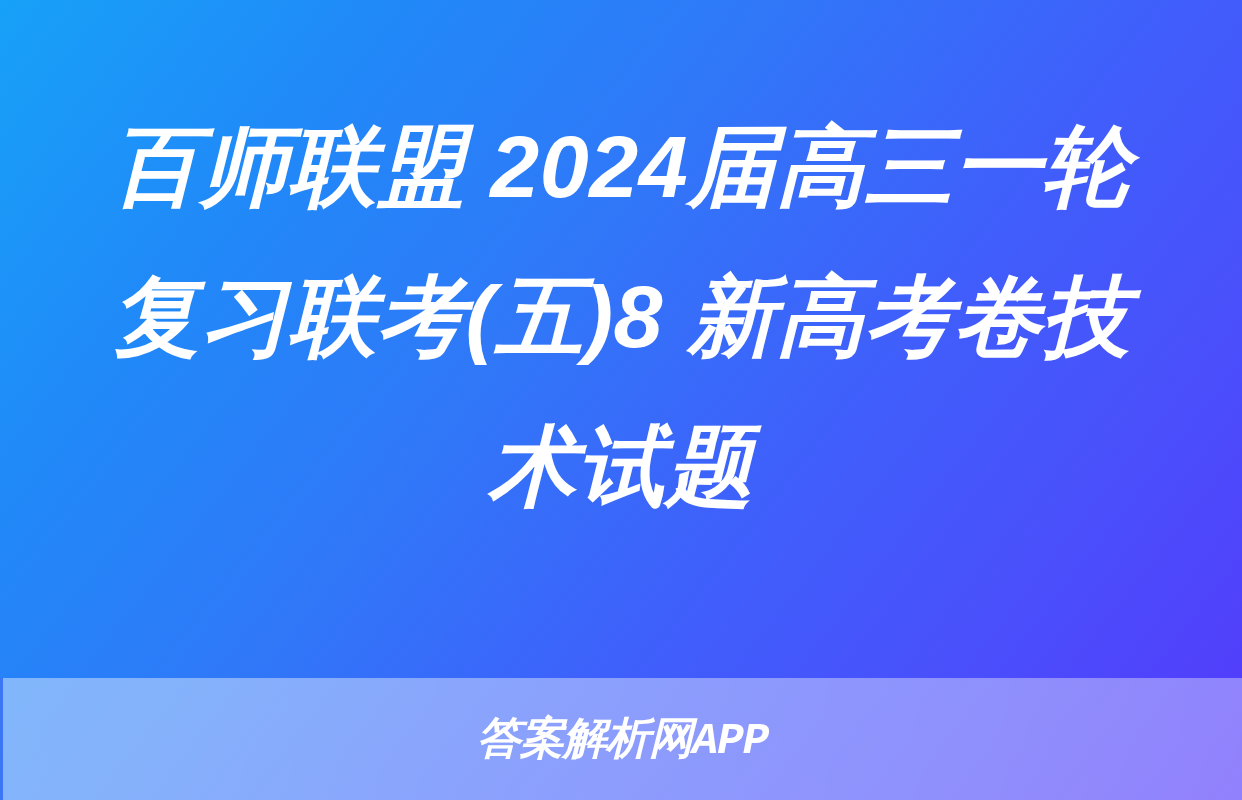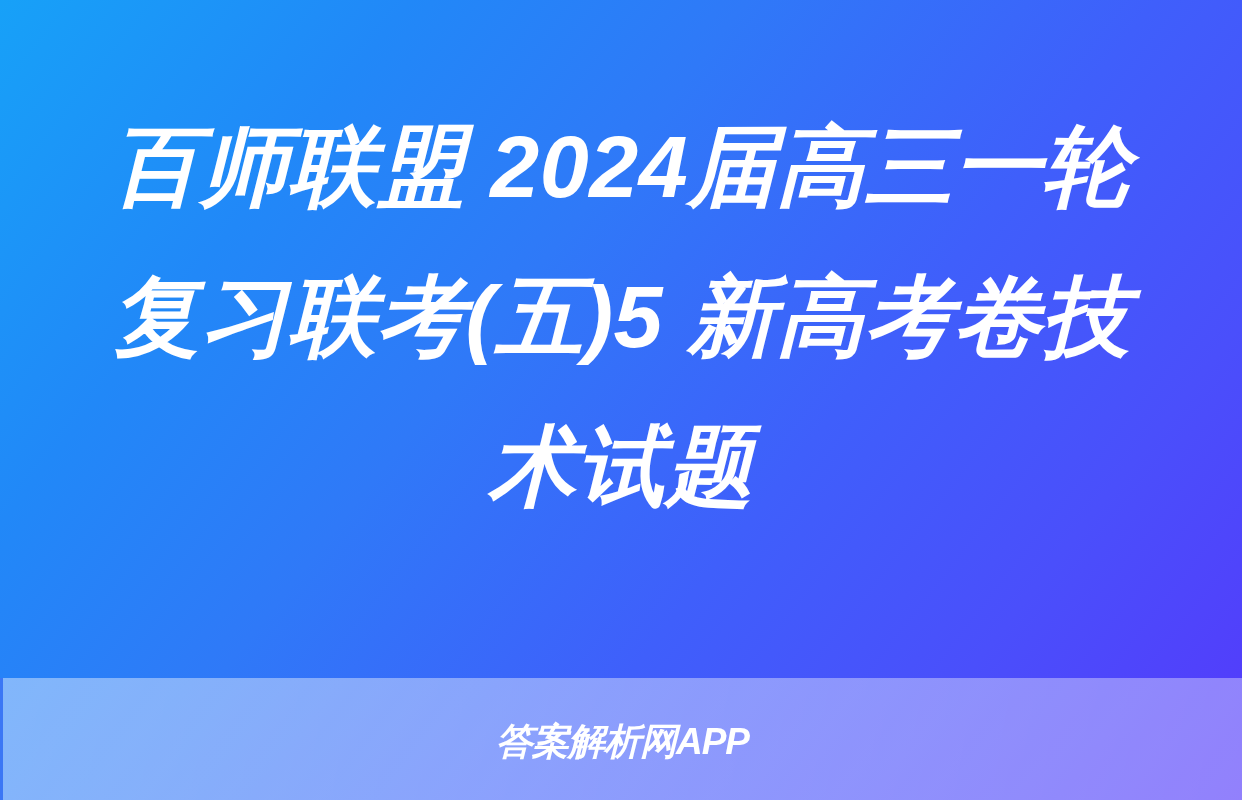--- a/index.html
+++ b/index.html
@@ -76,37 +76,37 @@
     position: absolute;
     left: 0;
     top: 678px;
     width: 3px;
     height: 122px;
     background: #3b77f5;
   }
 
   .footer-text {
     color: #ffffff;
-    font-size: 37px;
+    font-size: 44px;
     line-height: 1;
     font-weight: 700;
     font-style: italic;
     letter-spacing: -1px;
     white-space: nowrap;
     transform: translateY(2px);
-    font-family: Liberation Sans, sans-serif;
+    font-family: Liberation Mono, monospace;
   }
 </style>
 </head>
 <body>
 
 <div id="poster">
 
   <div class="title-wrap">
-    <h1 class="title">百师联盟 2024届高三一轮复习联考(五)5 新高考卷技术试题</h1>
+    <h1 class="title">百师联盟 2024届高三一轮复习联考(五)8 新高考卷技术试题</h1>
   </div>
 
   <div class="footer-edge"></div>
 
   <div class="footer-band">
     <span class="footer-text">答案解析网APP</span>
   </div>
 
 </div>
 

